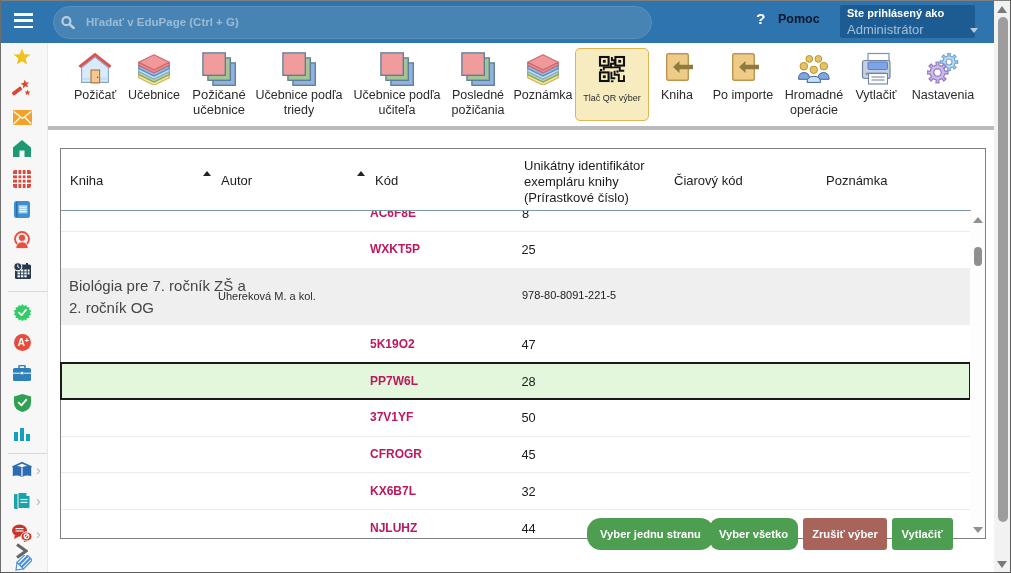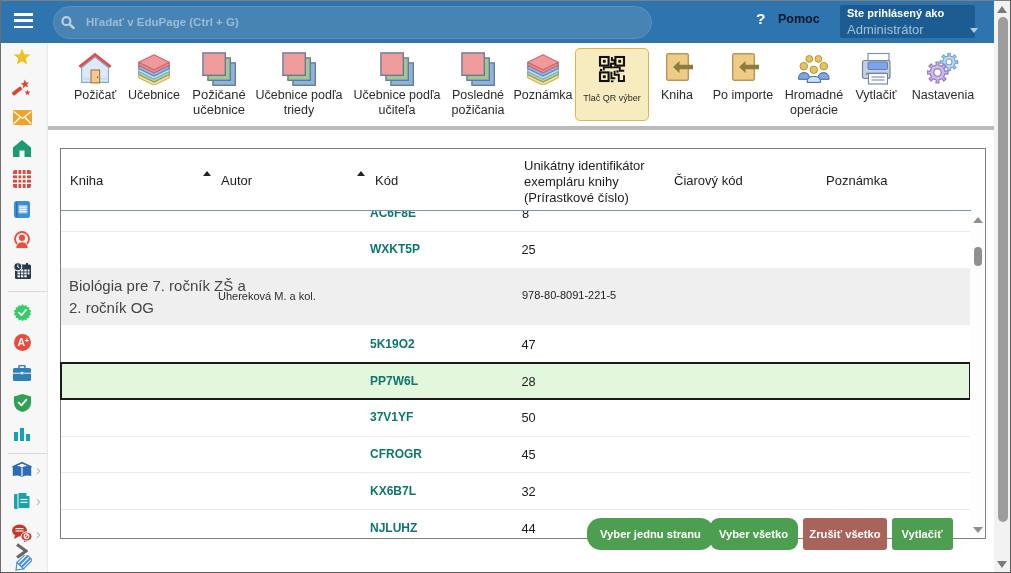--- a/index.html
+++ b/index.html
@@ -1,20 +1,20 @@
 <!DOCTYPE html>
 <html><head><meta charset="utf-8">
 <style>
 *{margin:0;padding:0;box-sizing:border-box}
 html,body{width:1011px;height:573px}
 body{position:relative;font-family:"Liberation Sans",sans-serif;background:#fff;overflow:hidden}
 .a{position:absolute}
 .lbl{position:absolute;font-size:12.3px;color:#2b2b2b;text-align:center;line-height:14.5px;white-space:nowrap}
 .hdr{position:absolute;font-size:13px;color:#1c1c1c;white-space:nowrap}
-.code{position:absolute;font-size:12px;font-weight:bold;color:#0f766e;white-space:nowrap}
+.code{position:absolute;font-size:12px;font-weight:bold;color:#be185d;white-space:nowrap}
 .num{position:absolute;font-size:12.8px;color:#1c1c1c;white-space:nowrap}
 .tri-up{position:absolute;width:0;height:0;border-left:4px solid transparent;border-right:4px solid transparent;border-bottom:5px solid #222}
 </style>
 </head>
 <body>
 <div class="a" style="left:1px;top:1px;width:993px;height:42px;background:#2e74ae"></div>
 <div class="a" style="left:14px;top:13px;width:19px;height:2.6px;background:#fff"></div>
 <div class="a" style="left:14px;top:19.4px;width:19px;height:2.6px;background:#fff"></div>
 <div class="a" style="left:14px;top:25.8px;width:19px;height:2.6px;background:#fff"></div>
 <div class="a" style="left:53px;top:6px;width:599px;height:33px;background:#4784b4;border:1px solid #5a90bc;border-radius:17px"></div>
@@ -314,17 +314,17 @@
 <div class="num" style="left:521.5px;top:483.5px">32</div>
 <div class="a" style="left:61px;top:508.5px;width:909px;height:1px;background:#ebebeb"></div>
 <div class="code" style="left:370px;top:520.5px">NJLUHZ</div>
 <div class="num" style="left:521.5px;top:520.5px">44</div>
 <div class="a" style="left:970px;top:211px;width:15px;height:327px;background:#fdfdfd"></div>
 <div class="a" style="left:972.5px;top:217px;width:0;height:0;border-left:5px solid transparent;border-right:5px solid transparent;border-bottom:6.5px solid #8f8f8f"></div>
 <div class="a" style="left:973.5px;top:247px;width:8px;height:19px;background:#8f8f8f;border-radius:4px"></div>
 <div class="a" style="left:972.5px;top:527px;width:0;height:0;border-left:5px solid transparent;border-right:5px solid transparent;border-top:6.5px solid #8f8f8f"></div>
 <div class="a" style="left:587px;top:518px;width:127px;height:32px;background:#4d9e50;border-radius:14px;color:#fff;font-size:11.2px;font-weight:bold;display:flex;align-items:center;justify-content:center;white-space:nowrap">Vyber jednu stranu</div>
 <div class="a" style="left:709.5px;top:518px;width:88px;height:32px;background:#4d9e50;border-radius:9px;color:#fff;font-size:11.2px;font-weight:bold;display:flex;align-items:center;justify-content:center;white-space:nowrap">Vyber všetko</div>
-<div class="a" style="left:803px;top:518px;width:84px;height:32px;background:#a8645a;border-radius:3px;color:#fff;font-size:11.2px;font-weight:bold;display:flex;align-items:center;justify-content:center;white-space:nowrap">Zrušiť všetko</div>
+<div class="a" style="left:803px;top:518px;width:84px;height:32px;background:#a8645a;border-radius:3px;color:#fff;font-size:11.2px;font-weight:bold;display:flex;align-items:center;justify-content:center;white-space:nowrap">Zrušiť výber</div>
 <div class="a" style="left:891.5px;top:518px;width:61px;height:32px;background:#4d9e50;border-radius:3px;color:#fff;font-size:11.2px;font-weight:bold;display:flex;align-items:center;justify-content:center;white-space:nowrap">Vytlačiť</div>
 <div class="a" style="left:0;top:0;width:1011px;height:1px;background:#7f7f7f"></div>
 <div class="a" style="left:0;top:0;width:1px;height:573px;background:#6e6e6e"></div>
 <div class="a" style="left:0;top:571.5px;width:1011px;height:1.5px;background:#5a5a5a"></div>
 <div class="a" style="left:1009.5px;top:0;width:1.5px;height:573px;background:#5a5a5a"></div>
 </body></html>

